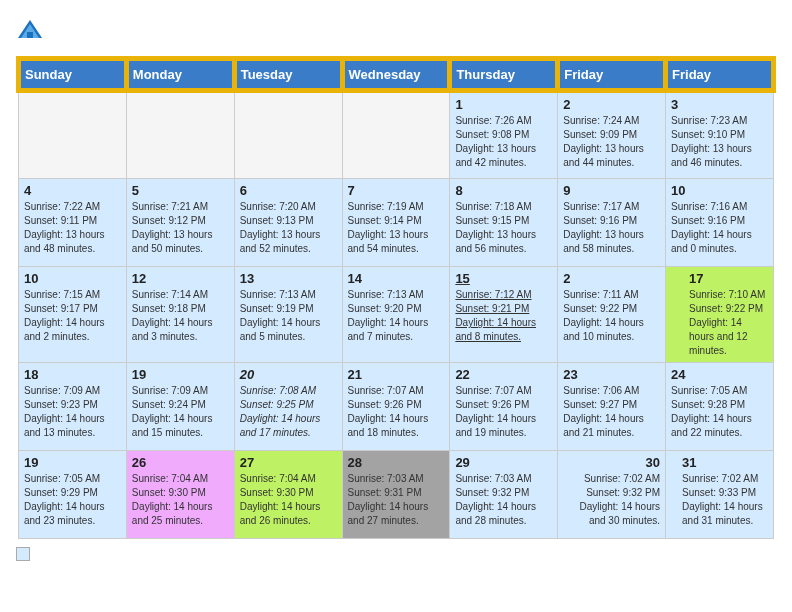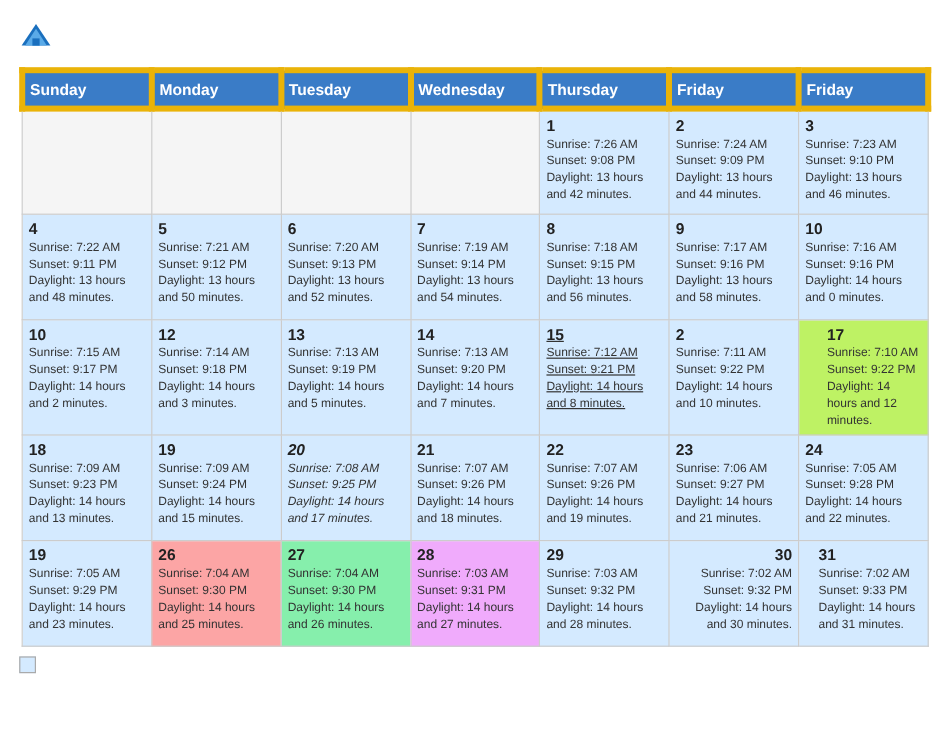--- a/index.html
+++ b/index.html
@@ -245,29 +245,29 @@
         <td style="background: rgb(212, 234, 255);">
           <div class="day-number">24</div>
           <div class="day-info">Sunrise: 7:05 AM<br>Sunset: 9:28 PM<br>Daylight: 14 hours and 22 minutes.</div>
         </td>
       </tr>
       <tr>
         <td style="background: rgb(212, 234, 255);">
           <div class="day-number">19</div>
           <div class="day-info">Sunrise: 7:05 AM<br>Sunset: 9:29 PM<br>Daylight: 14 hours and 23 minutes.</div>
         </td>
-        <td style="background: #fca5a5;">
+        <td style="background: #f0abfc;">
           <div class="day-number">26</div>
           <div class="day-info">Sunrise: 7:04 AM<br>Sunset: 9:30 PM<br>Daylight: 14 hours and 25 minutes.</div>
         </td>
-        <td style="background: #86efac; margin-left: 46px;">
+        <td style="background: #bef264; margin-left: 46px;">
           <div class="day-number">27</div>
           <div class="day-info">Sunrise: 7:04 AM<br>Sunset: 9:30 PM<br>Daylight: 14 hours and 26 minutes.</div>
         </td>
-        <td style="background: #f0abfc;">
+        <td style="background: #a3a3a3;">
           <div class="day-number">28</div>
           <div class="day-info">Sunrise: 7:03 AM<br>Sunset: 9:31 PM<br>Daylight: 14 hours and 27 minutes.</div>
         </td>
         <td style="background: rgb(212, 234, 255);">
           <div class="day-number">29</div>
           <div class="day-info">Sunrise: 7:03 AM<br>Sunset: 9:32 PM<br>Daylight: 14 hours and 28 minutes.</div>
         </td>
         <td style="background: rgb(212, 234, 255); text-align: right;">
           <div class="day-number">30</div>
           <div class="day-info">Sunrise: 7:02 AM<br>Sunset: 9:32 PM<br>Daylight: 14 hours and 30 minutes.</div>

